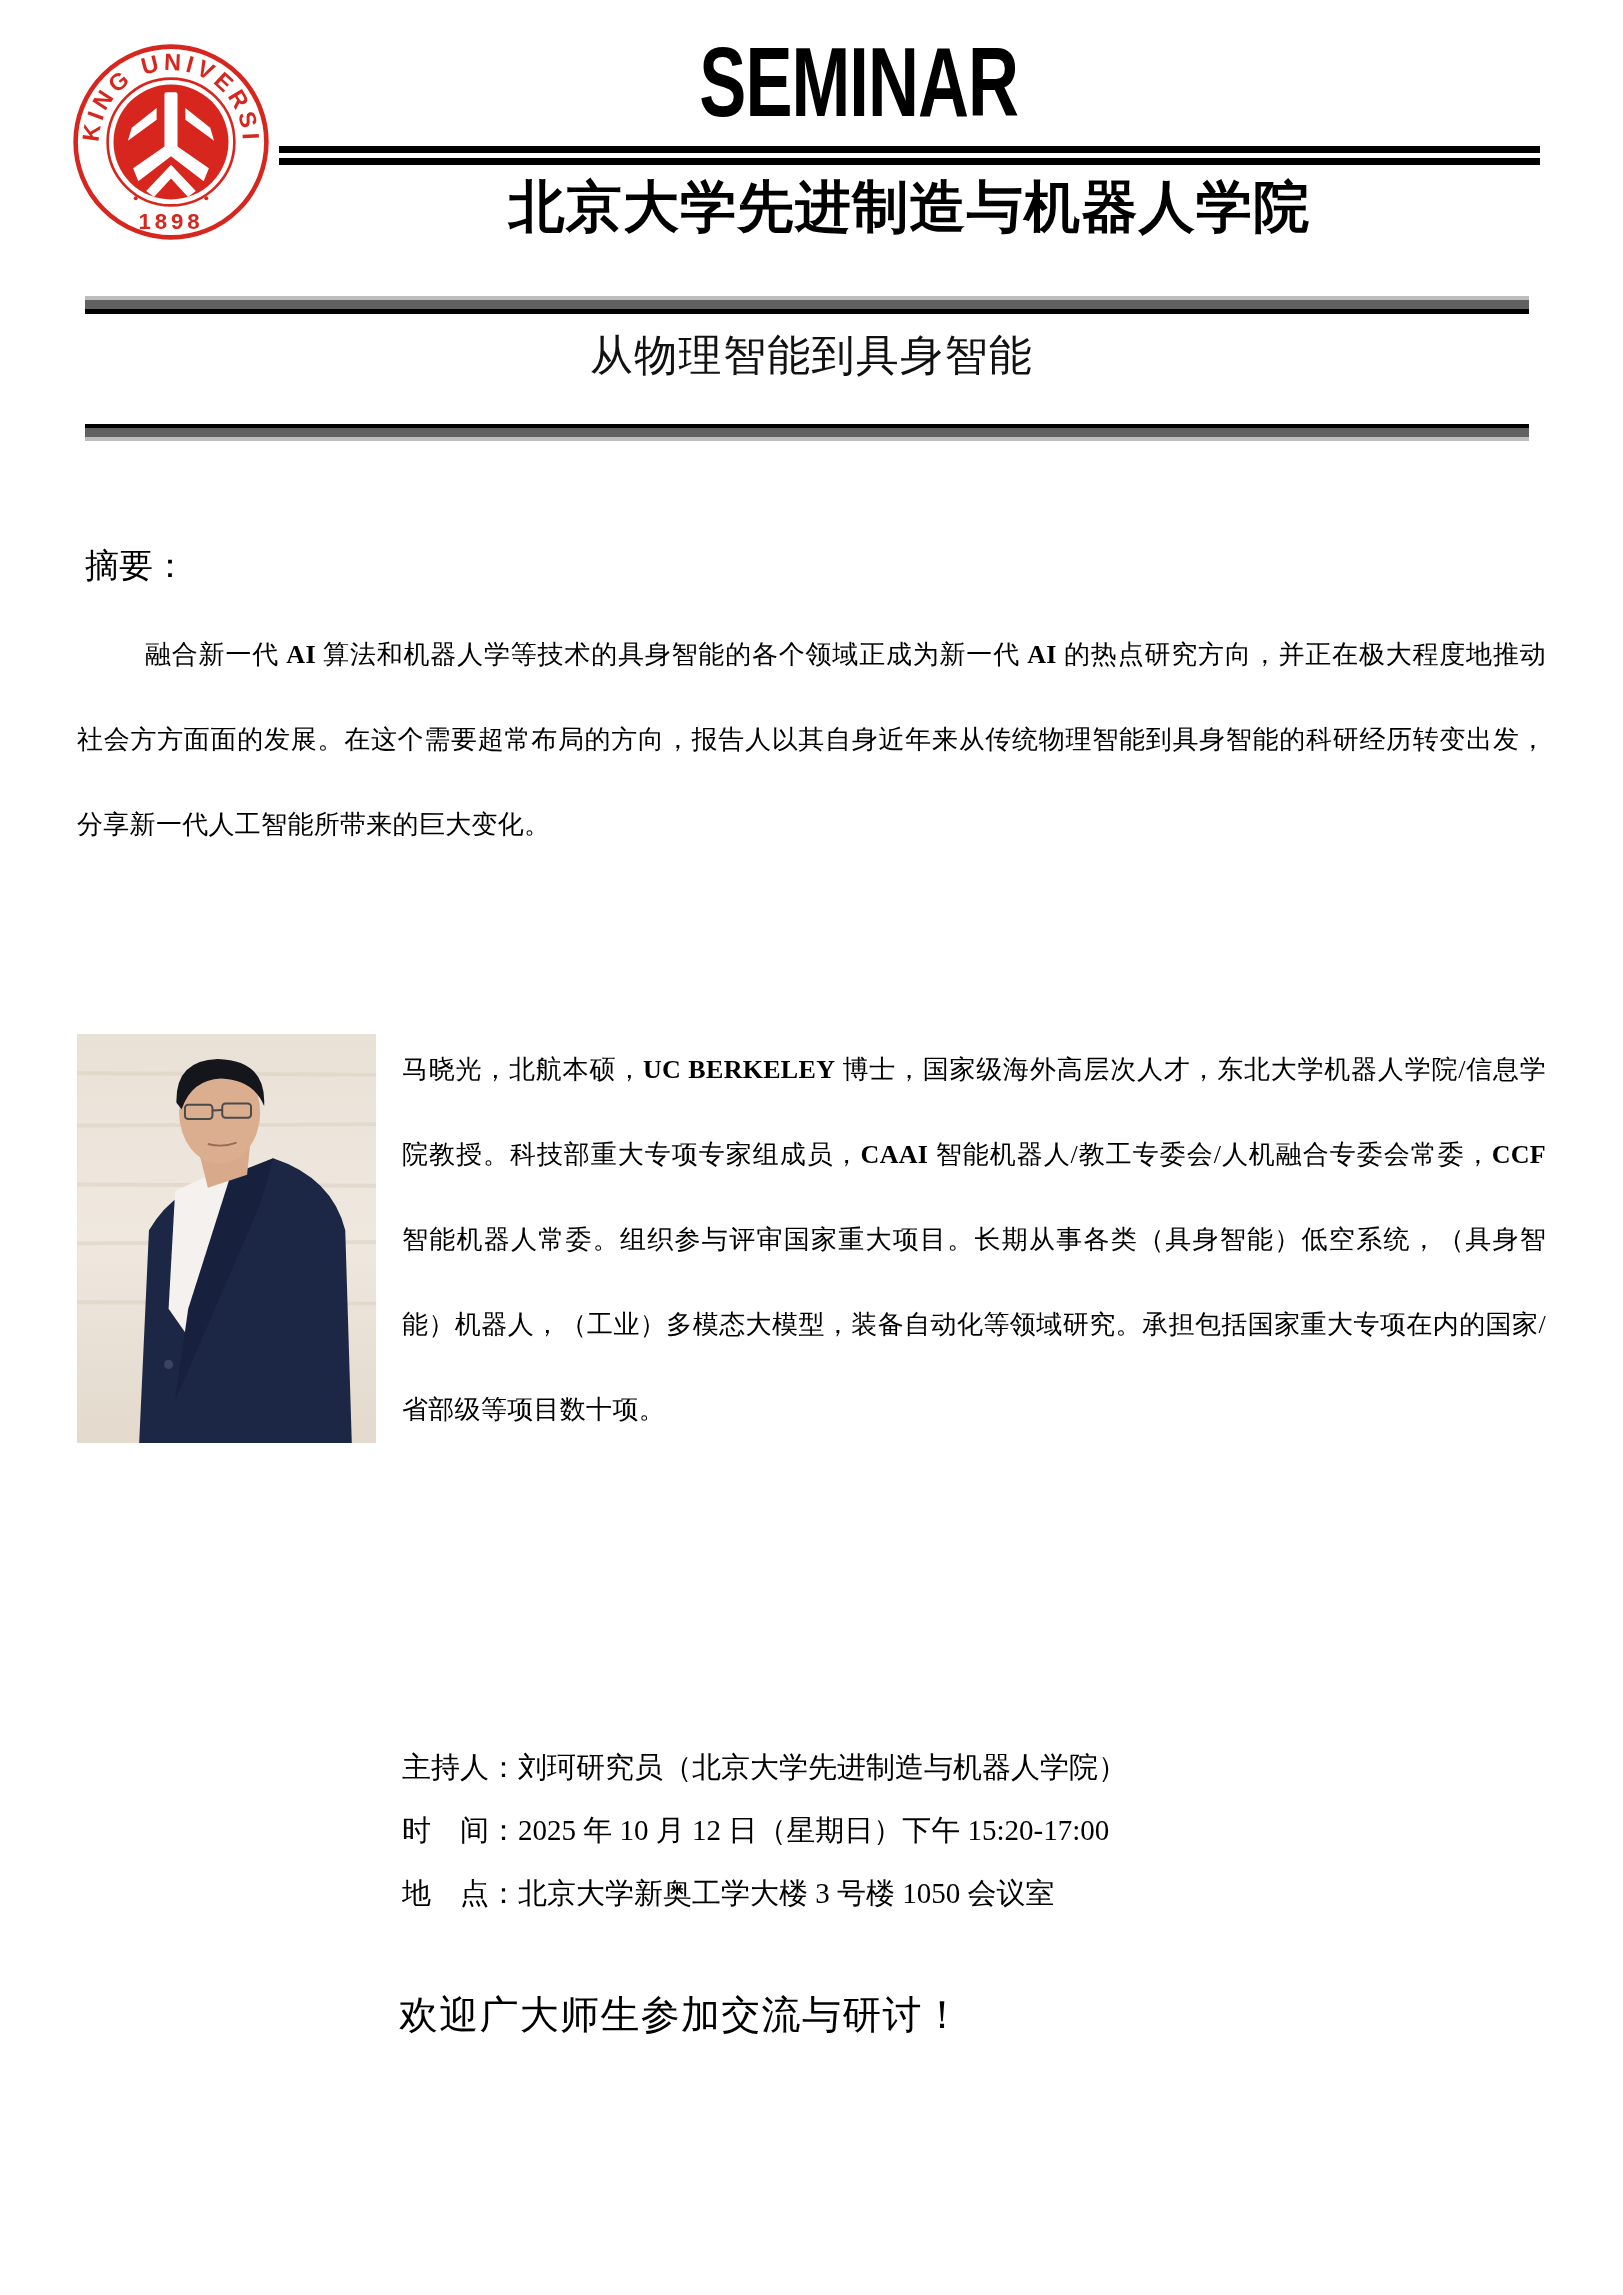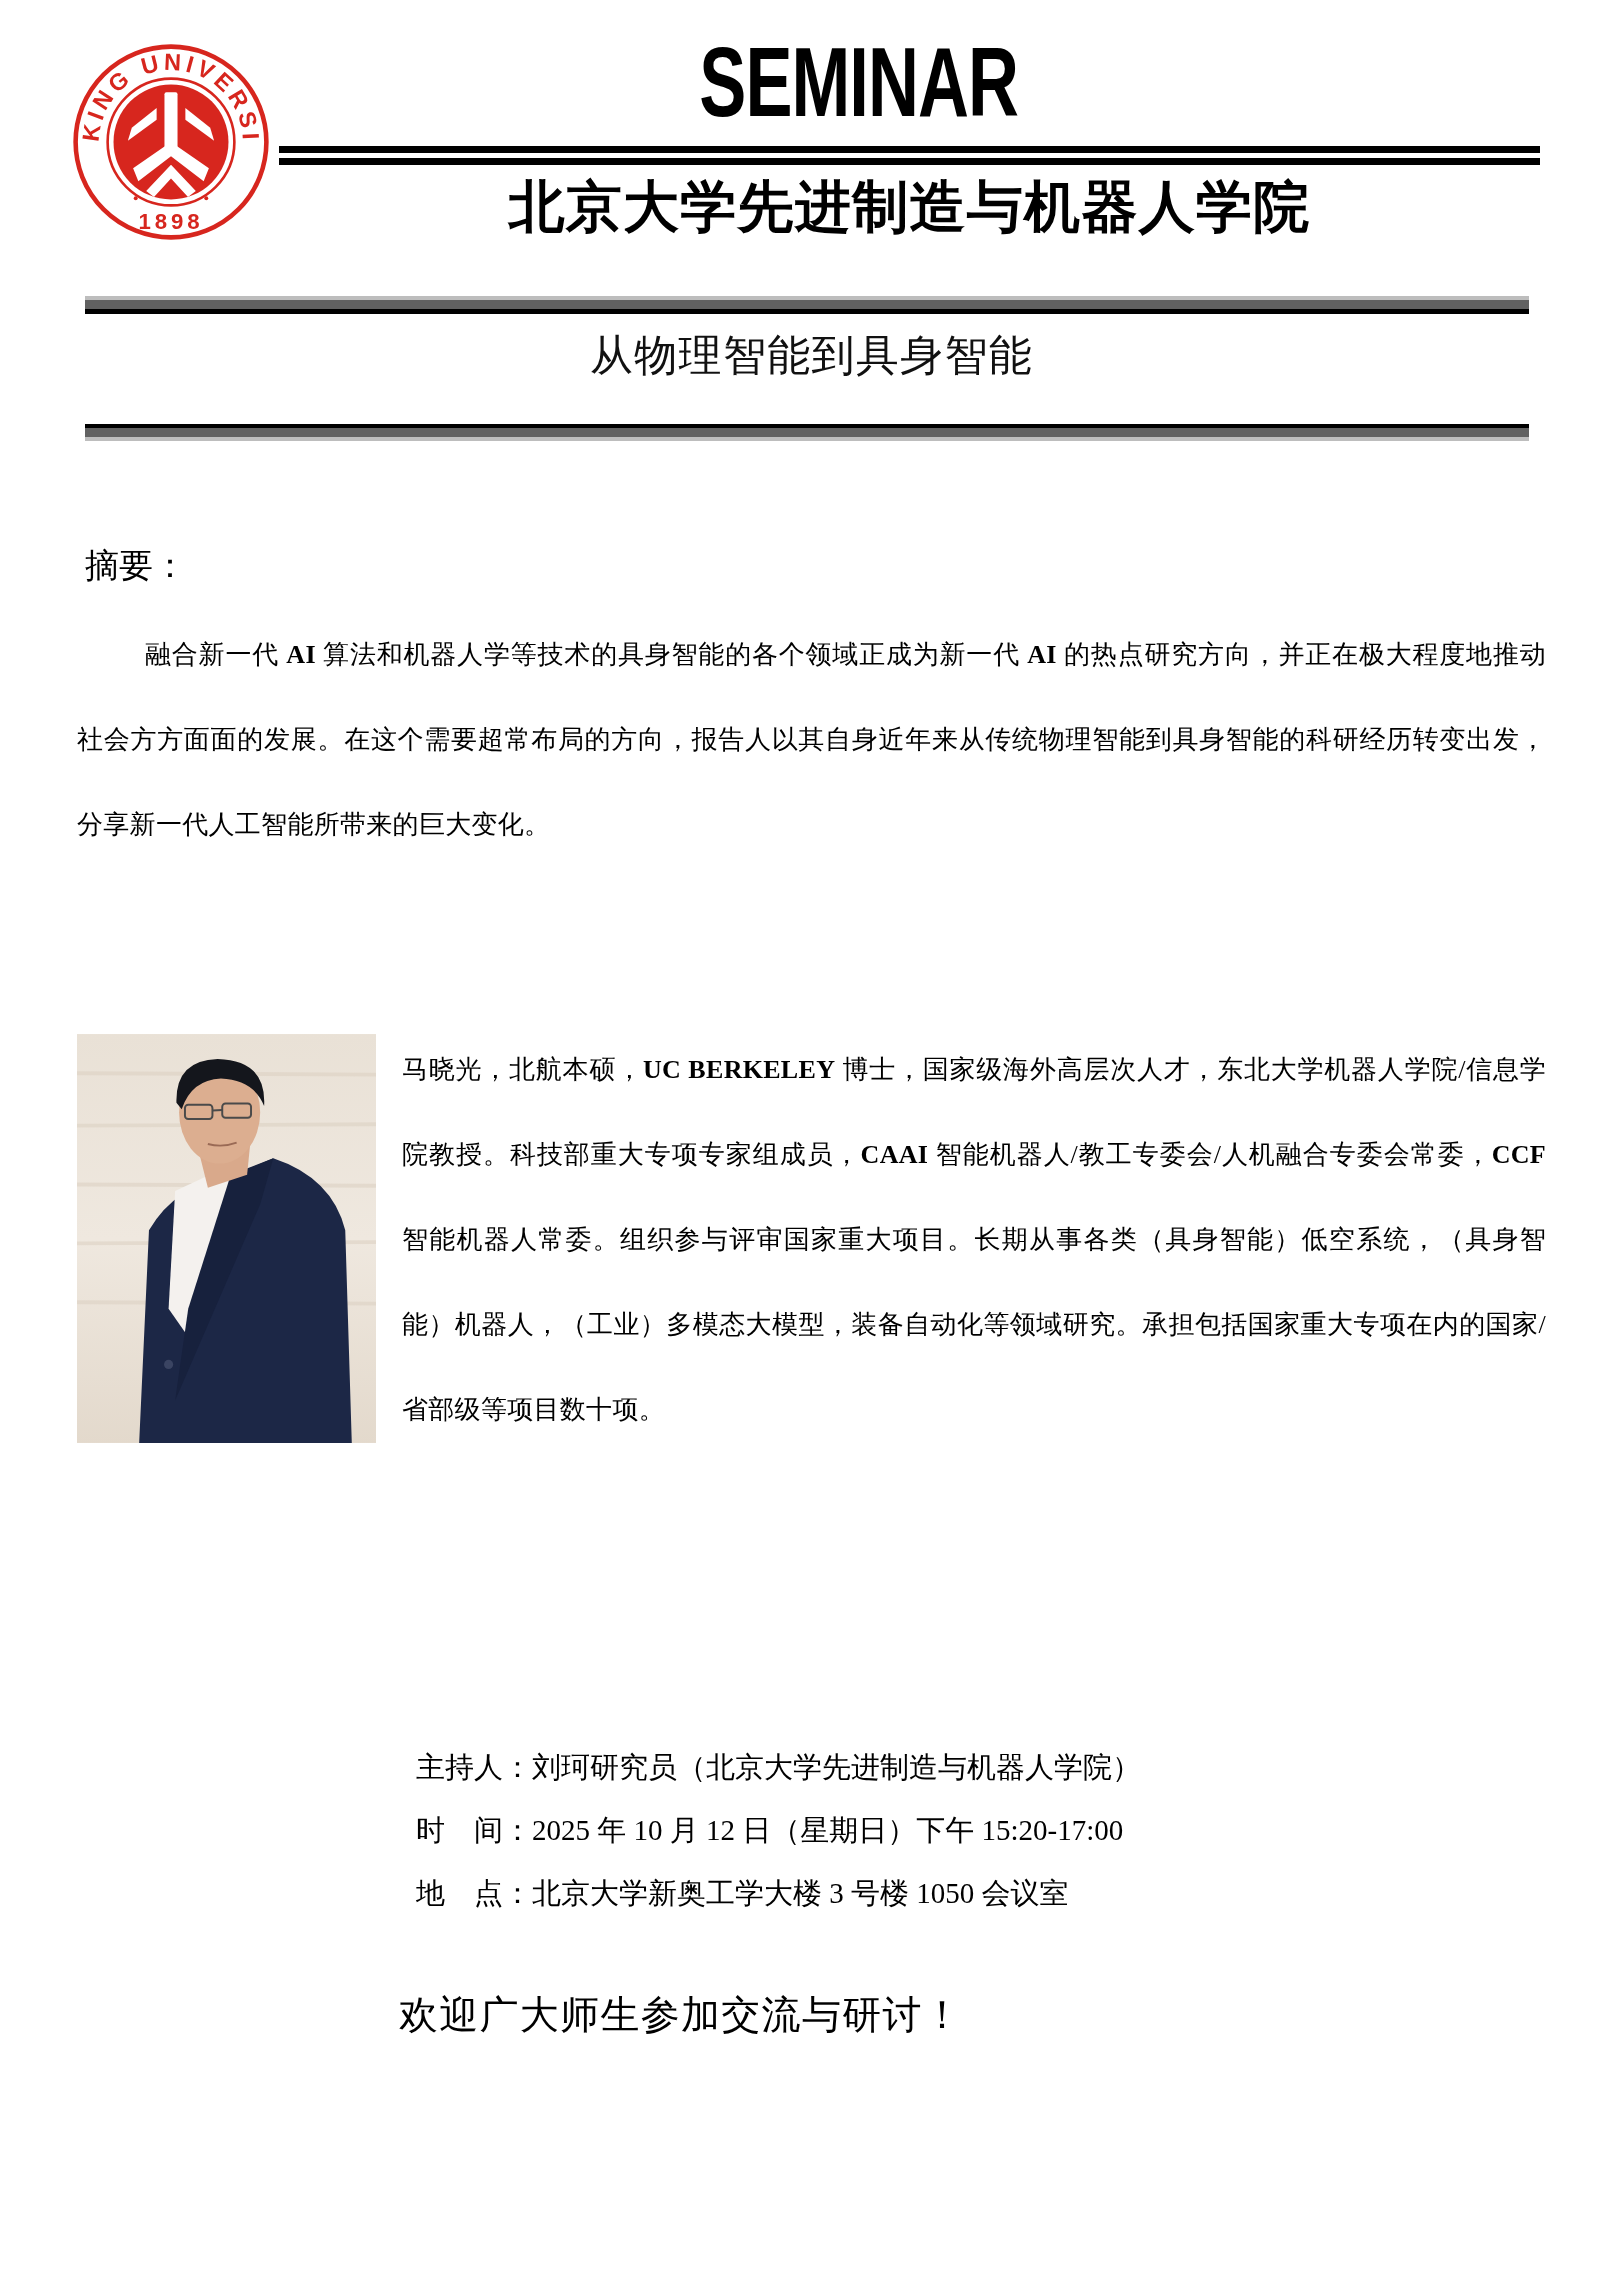--- a/index.html
+++ b/index.html
@@ -35,21 +35,21 @@
   #abstract-label { left: 77px; top: 530px; font-size: 34px; line-height: 72px; margin-left: 8px; }
 
   #abstract { left: 77px; top: 612px; width: 1469px; text-align: justify;
               text-indent: 68px; margin: 0; }
 
   #photo { left: 77px; top: 1034px; width: 299px; height: 409px; overflow: hidden; }
 
   #bio { left: 77px; top: 1027px; width: 1469px; margin: 0; text-align: justify; }
   #bio-float { float: left; width: 325px; height: 425px; }
 
-  .info-line { left: 416px; font-size: 29px; line-height: 39px; white-space: pre; }
+  .info-line { left: 402px; font-size: 29px; line-height: 39px; white-space: pre; }
 
   #closing { left: 0; width: 1362px; top: 1989px; text-align: center;
              font-family: "DejaVu Sans", "Liberation Sans", sans-serif;
              font-size: 39px; line-height: 52px; letter-spacing: 1.3px; }
   b.latin { font-weight: 700; }
 </style>
 </head>
 <body>
 
 <div id="logo" class="abs">

